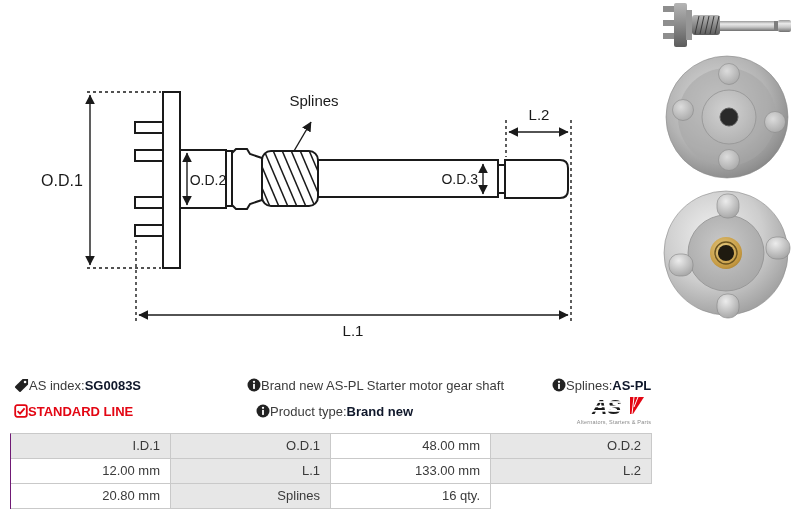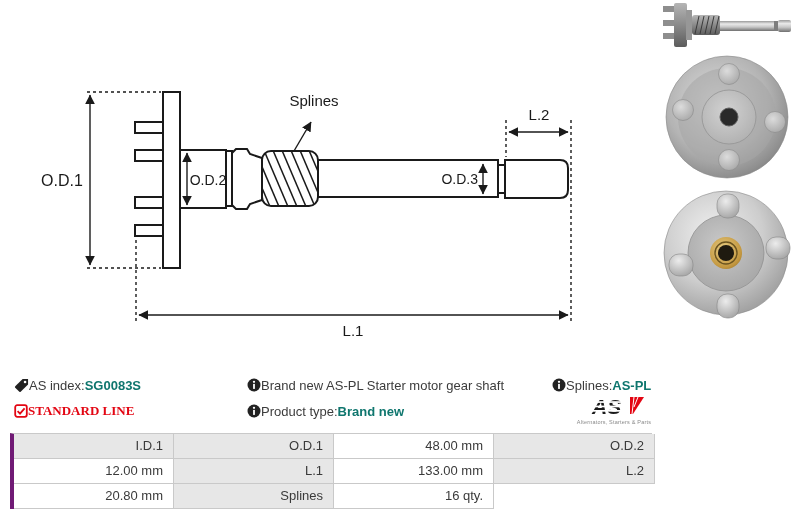--- a/index.html
+++ b/index.html
@@ -5,30 +5,30 @@
   * { margin:0; padding:0; box-sizing:border-box; }
   html,body { background:#ffffff; }
   body { font-family:"Liberation Sans", sans-serif; color:#333; }
   #page { position:relative; width:800px; height:509px; background:#fff; overflow:hidden; }
 
   .abs { position:absolute; }
 
   
   .info-item { position:absolute; display:flex; align-items:center; 
                font-size:13px; color:#3c3c3c; white-space:nowrap; height:16px; }
-  .info-item .bold { font-weight:bold; color:#0f766e; }
-  .standard { color:#e30613; font-weight:bold;font-family:Liberation Serif, serif; }
+  .info-item .bold { font-weight:bold; color:#0f172a; }
+  .standard { color:#e30613; font-weight:bold; }
 
   .logo-tagline { position:absolute; left:576px; top:419px; width:76px;
                   font-size:5.5px; color:#8a8a8a; text-align:center; letter-spacing:.2px; }
 
   
   .spec-table { position:absolute; left:10px; top:433px; width:642px;
                 display:grid; grid-template-columns:160px 160px 160px 161px;
-                grid-auto-rows:25px; border-top:1px solid #c9c9c9; border-left:4px solid #701a75; }
+                grid-auto-rows:25px; border-top:1px solid #c9c9c9; border-left:1px solid #701a75; }
   .spec-table > div { border-right:1px solid #c9c9c9; border-bottom:1px solid #c9c9c9;
                       font-size:13px; line-height:24px; text-align:right; padding-right:10px;
                       color:#3a3a3a; }
   .cell-label { background:#e7e7e7; }
   .cell-value { background:#ffffff; }
 
   svg text { font-family:"Liberation Sans", sans-serif; fill:#1a1a1a; }
   .dline { stroke:#1a1a1a; stroke-width:2; fill:#ffffff; }
   .dim   { stroke:#1a1a1a; stroke-width:1.4; fill:none; }
   .dash  { stroke:#1a1a1a; stroke-width:1.4; fill:none; stroke-dasharray:3 3; }
@@ -234,21 +234,21 @@
 
   <div class="info-item" style="left:247px;top:377px">
     <svg width="14" height="14" viewBox="0 0 14 14">
       <circle cx="7" cy="7" r="6.5" fill="#222"></circle>
       <circle cx="7" cy="3.8" r="1.15" fill="#fff"></circle>
       <rect x="6.1" y="5.9" width="1.8" height="5" fill="#fff"></rect>
     </svg>
     <span>Brand new AS-PL Starter motor gear shaft</span>
   </div>
 
-  <div class="info-item" style="left:247px;top:403px">
+  <div class="info-item" style="left:256px;top:403px">
     <svg width="14" height="14" viewBox="0 0 14 14">
       <circle cx="7" cy="7" r="6.5" fill="#222"></circle>
       <circle cx="7" cy="3.8" r="1.15" fill="#fff"></circle>
       <rect x="6.1" y="5.9" width="1.8" height="5" fill="#fff"></rect>
     </svg>
     <span>Product type:</span>
     <span class="bold">Brand new</span>
   </div>
 
   <div class="info-item" style="left:552px;top:377px">

